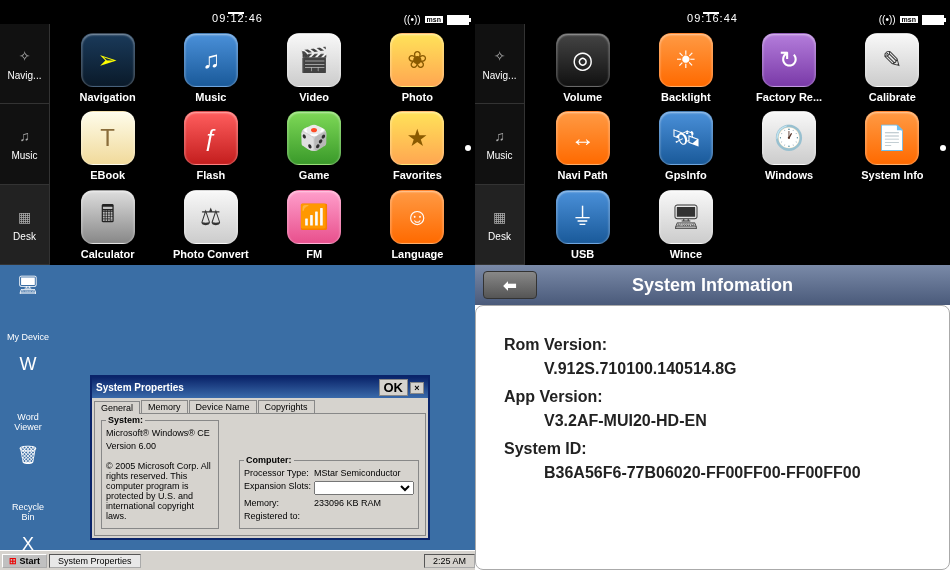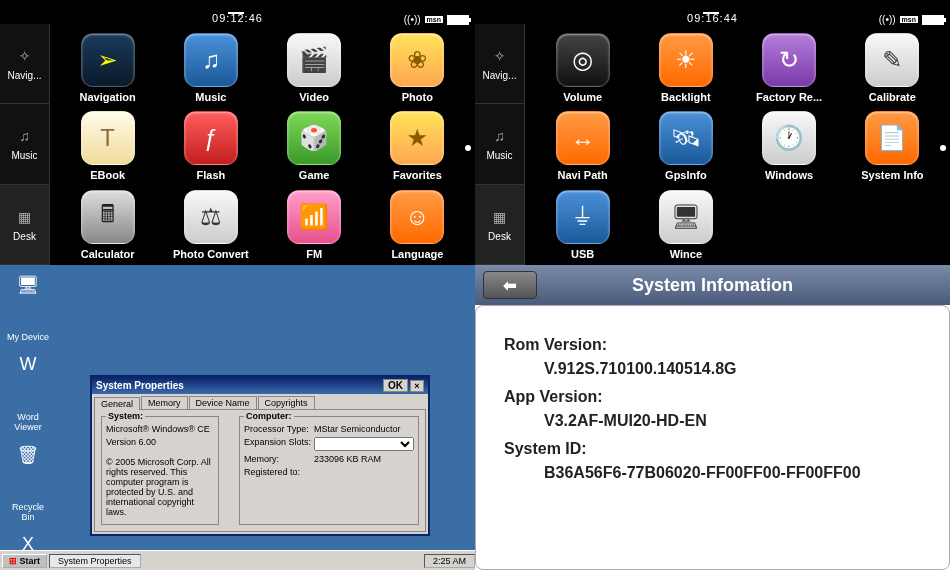--- a/index.html
+++ b/index.html
@@ -48,26 +48,26 @@
 
 
 .wince { background: #3a6ea5; position: relative; font-size: 10px; color: #fff; }
 .desk-icons { position: absolute; top: 6px; left: 6px; display: flex; flex-direction: column; gap: 8px; }
 .desk-icon { display: flex; flex-direction: column; align-items: center; width: 44px; gap: 2px; }
 .desk-icon .di { width: 28px; height: 28px; display:flex; align-items:center; justify-content:center; font-size:18px; }
 .desk-icon .dl { text-align: center; font-size: 9px; line-height: 1.1; margin-top: 32px; }
 
 .win { position: absolute; left: 90px; top: 110px; width: 340px; background: #d6d3ce; border: 2px solid #0a246a; color: #000; font-size: 10px; }
 .win-title { background: linear-gradient(#0a246a, #3a6aaa); color: #fff; padding: 2px 4px; display: flex; align-items: center; font-weight: bold; font-size: 10px; }
-.win-title .ok { margin-left: auto; background: #d6d3ce; color: #000; border: 1px solid #888; padding: 0 4px; font-size: 10px; }
+.win-title .ok { margin-left: auto; background: #d6d3ce; color: #000; border: 1px solid #888; padding: 0 4px; font-size: 13px; }
 .win-title .x { background: #d6d3ce; color:#000; border:1px solid #888; width:14px; text-align:center; margin-left:2px; font-size:9px;}
 .win-tabs { display: flex; padding: 2px 2px 0 2px; background: #d6d3ce; }
 .win-tab { border: 1px solid #888; border-bottom: none; padding: 1px 6px; font-size: 9px; background: #d6d3ce; margin-right: 1px; }
 .win-tab.active { background: #d6d3ce; position: relative; top: 1px; }
-.win-body { border: 1px solid #888; margin: 0 2px 2px 2px; padding: 6px; display: flex; gap: 20px; min-height: 120px; }
+.win-body { border: 1px solid #888; margin: 0 2px 2px 2px; padding: 6px; display: flex; gap: 20px; min-height: 120px; align-items: flex-end; }
 .fieldset { border: 1px solid #888; padding: 4px; flex: 1; font-size: 9px; position: relative; }
 .fieldset .legend { position: absolute; top: -6px; left: 4px; background: #d6d3ce; padding: 0 2px; font-weight: bold; }
 .fieldset .row { margin: 3px 0; display:flex; }
 .fieldset .lbl { min-width: 70px; }
 .fieldset .val { }
 .fieldset select { font-size:9px; width:100px; }
 
 .taskbar { position: absolute; bottom: 0; left: 0; right: 0; height: 20px; background: #d6d3ce; border-top: 1px solid #fff; display: flex; align-items: center; font-size: 9px; color: #000; }
 .start-btn { background: #c0c0c0; border: 1px outset #fff; padding: 1px 6px; display: flex; align-items: center; gap: 3px; margin: 0 2px; font-weight: bold; }
 .task-btn { border: 1px inset #aaa; padding: 1px 8px; background: #e8e8e8; }

